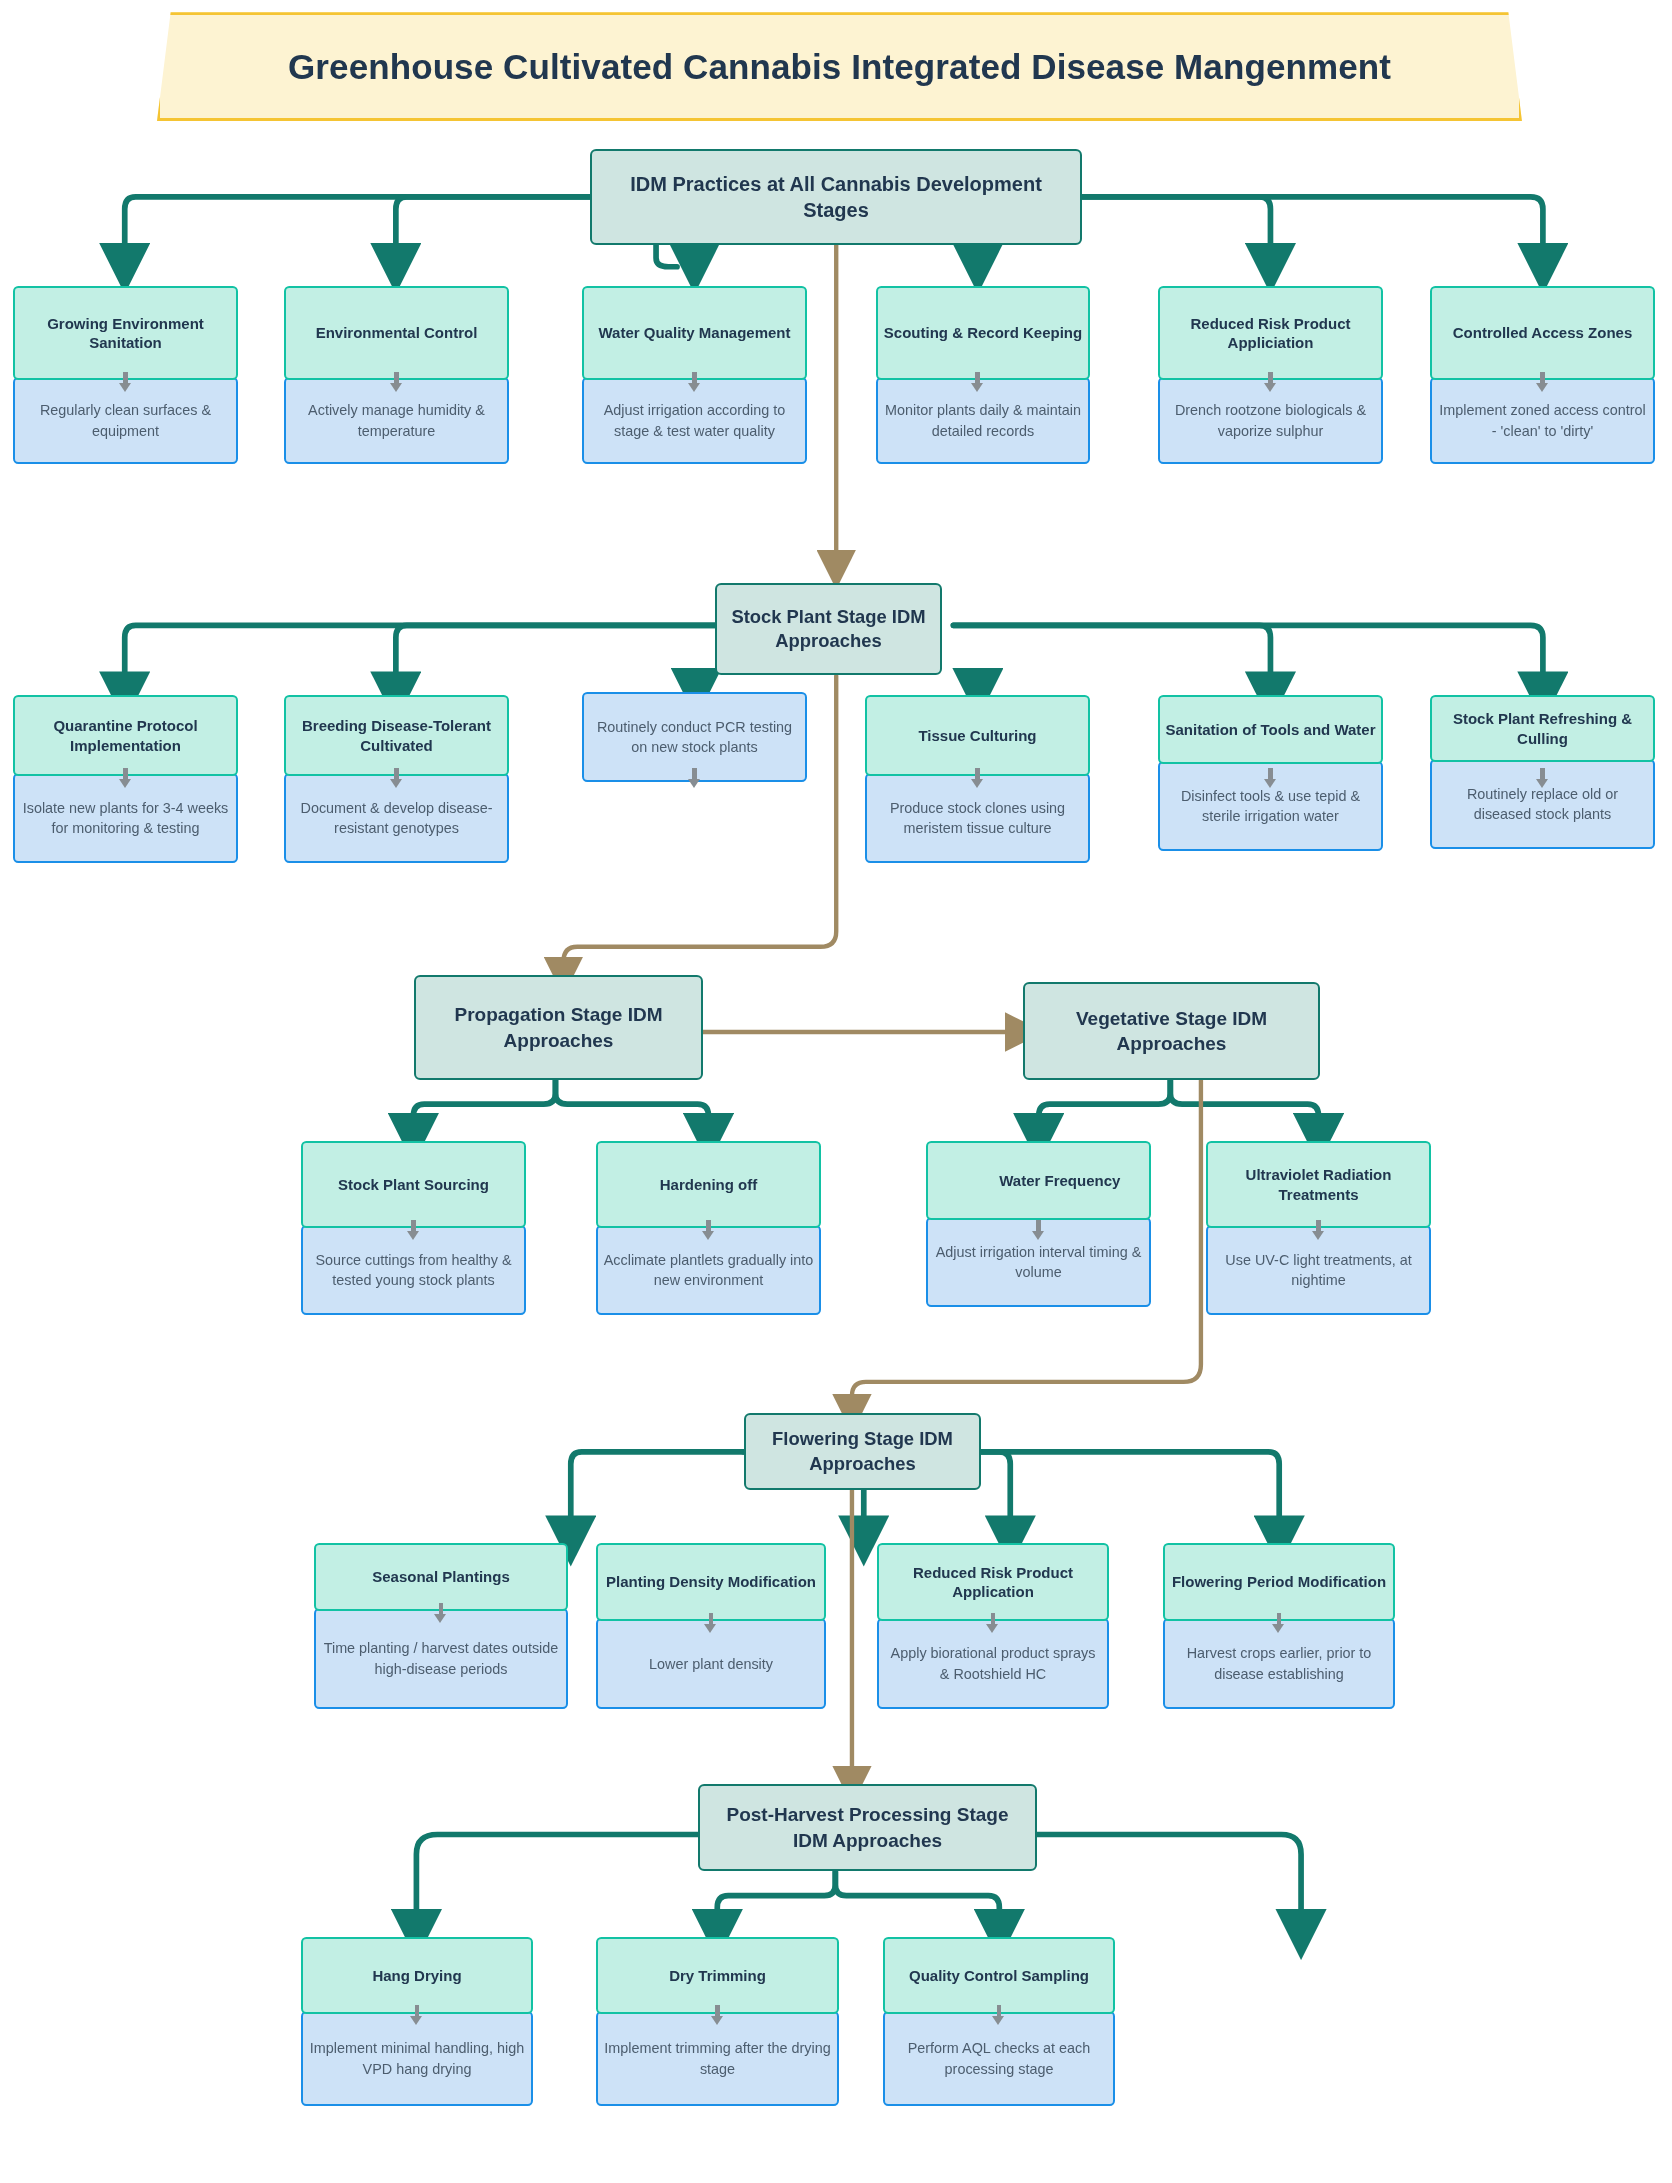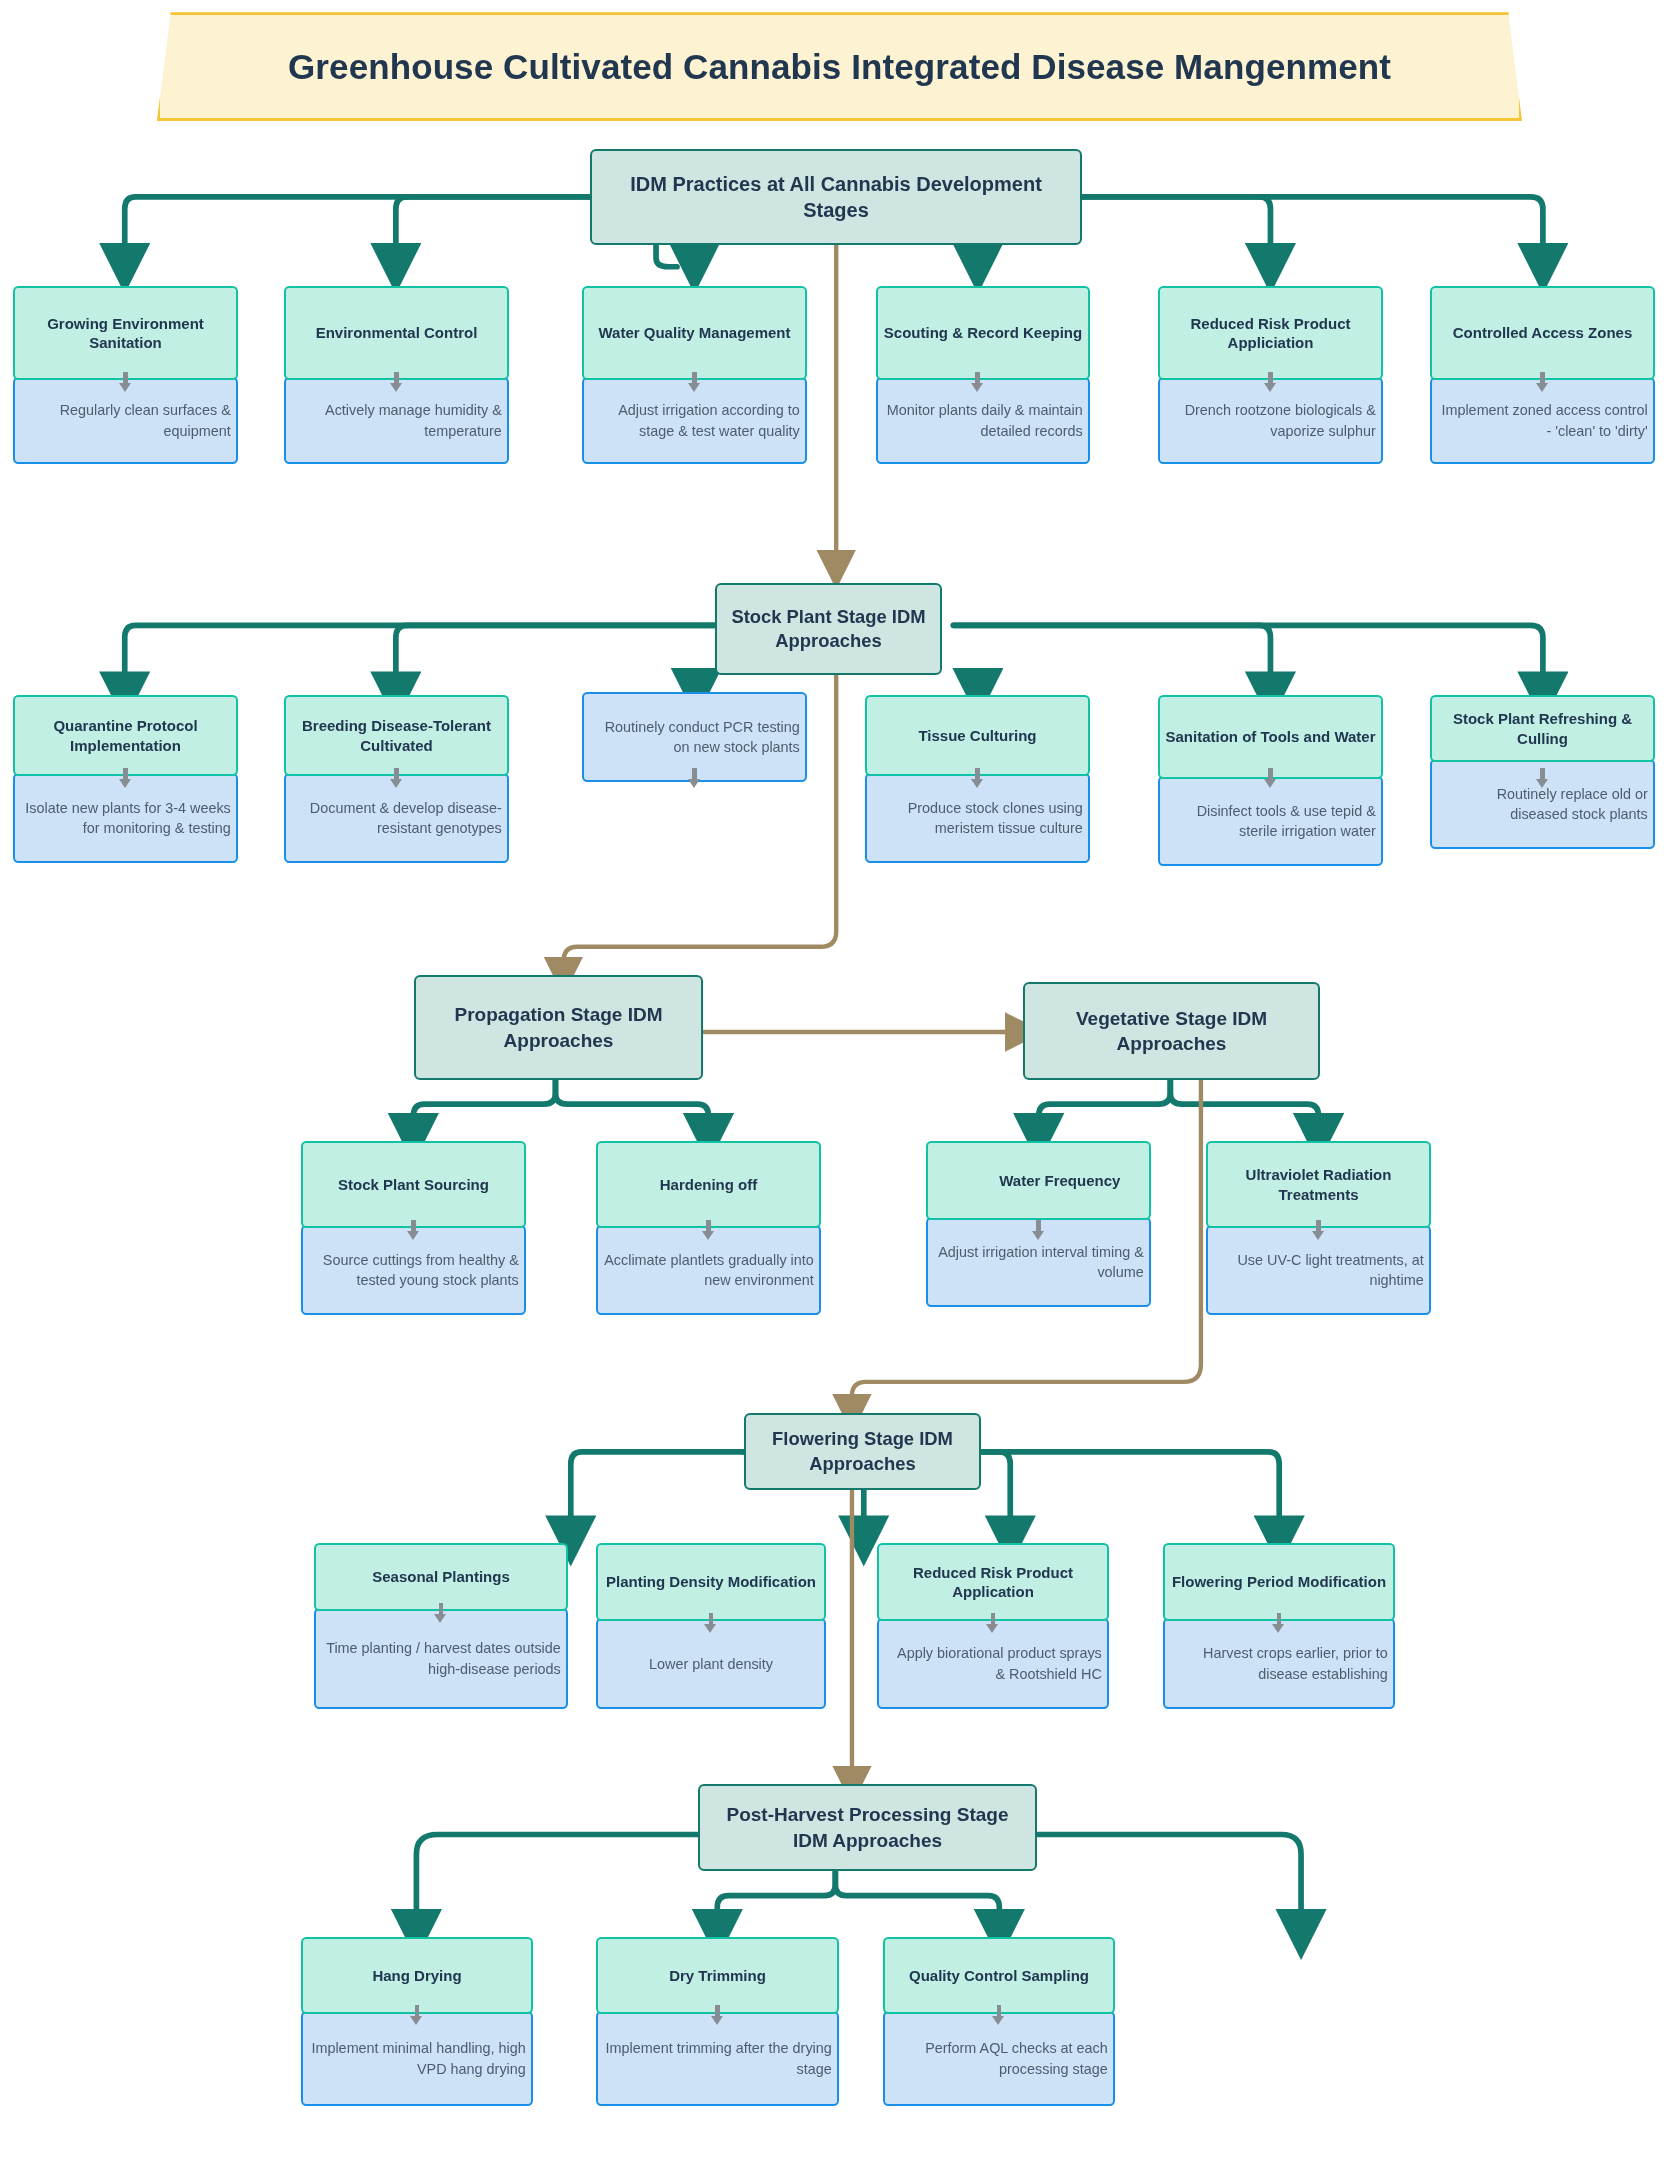--- a/index.html
+++ b/index.html
@@ -73,21 +73,21 @@
     position: relative;
     z-index: 2;
   }
   .card-body {
     background: #cde2f7;
     border: 2.2px solid #1a8fe8;
     border-radius: 5.2px;
     font-size: 14.4px;
     line-height: 1.42;
     color: #4c5d6e;
-    text-align: right;
+    text-align: center;
     display: flex; align-items: center; justify-content: center;
     padding: 5.2px 5.2px;
     margin-top: -2.6px;
     position: relative;
     z-index: 1;
   }
   .card-arrow {
     position: absolute;
     left: 50%;
     transform: translateX(-50%);
@@ -324,21 +324,21 @@
     <div class="card-arrow" style="top:73px;">
         <i class="shaft"></i>
         <i class="tip"></i>
       </div>
     <div class="card-body" style="height:90px;">
       <span>Produce stock clones using meristem tissue culture</span>
     </div>
   </div>
 
   <div class="card" style="left:1158px; top:695px; width:225px;">
-    <div class="card-head" style="height:84px;">
+    <div class="card-head" style="height:69px;">
       <span>Sanitation of Tools and Water</span>
     </div>
     <div class="card-arrow" style="top:73px;">
         <i class="shaft"></i>
         <i class="tip"></i>
       </div>
     <div class="card-body" style="height:90px;">
       <span>Disinfect tools &amp; use tepid &amp; sterile irrigation water</span>
     </div>
   </div>

